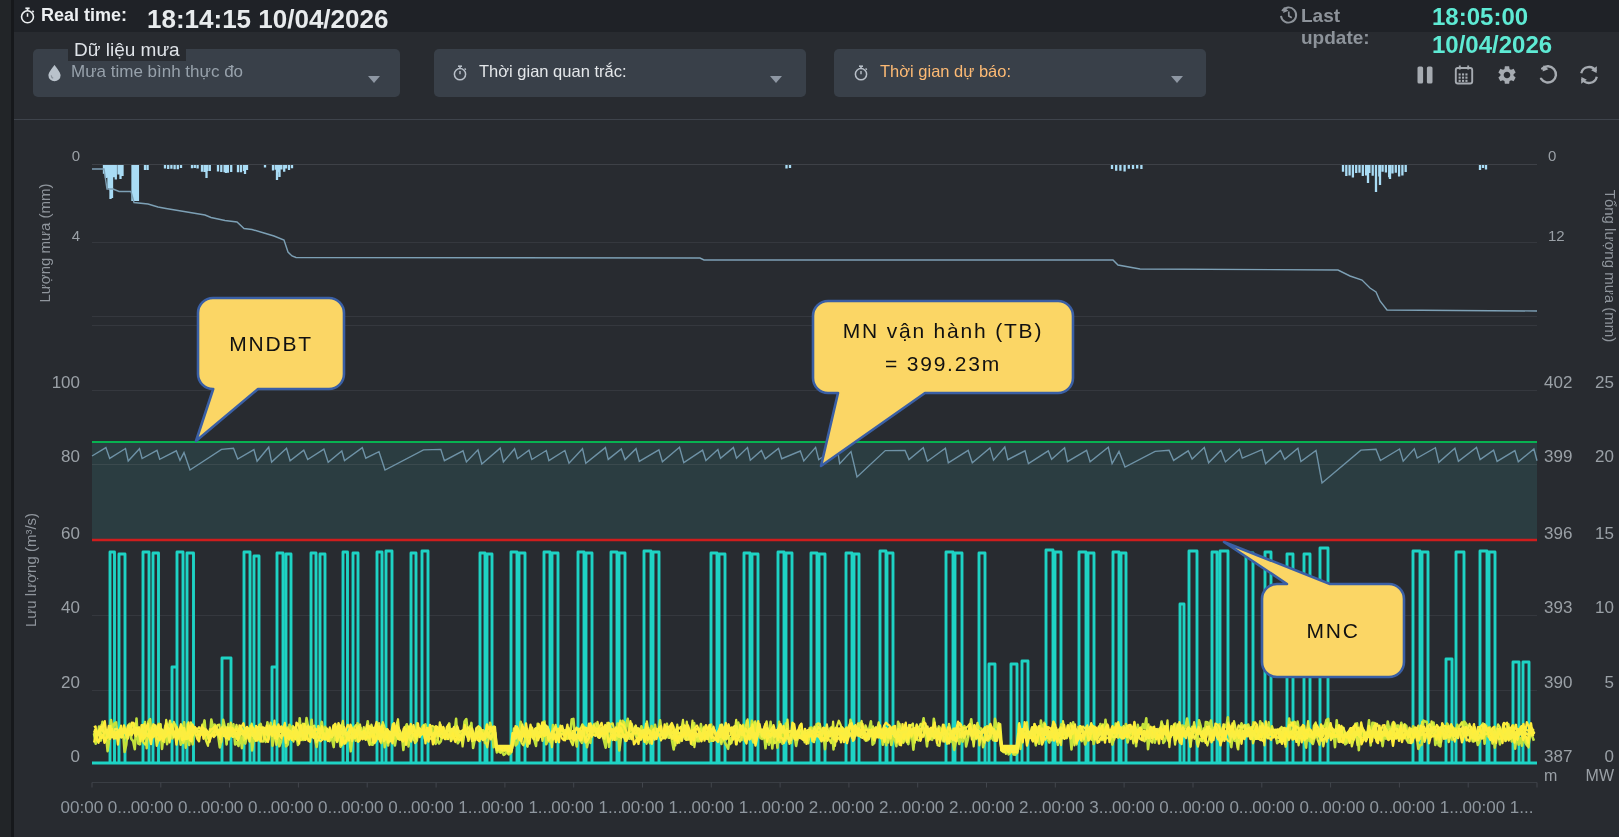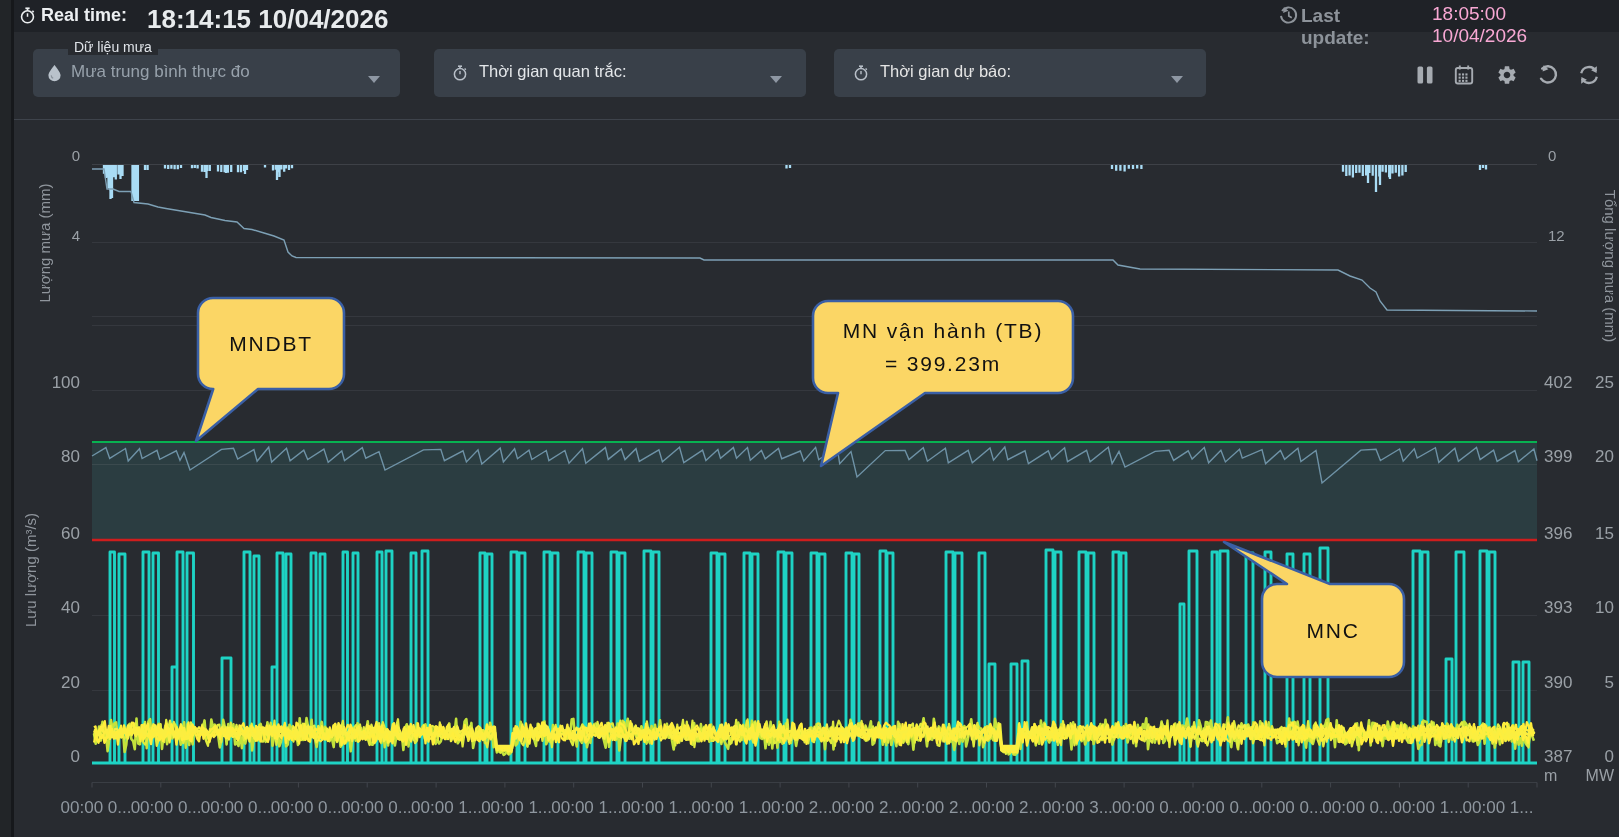--- a/index.html
+++ b/index.html
@@ -19,49 +19,49 @@
         <line x1="12.6" y1="3.6" x2="13.8" y2="4.8" stroke="#eceff1" stroke-width="1.4"></line>
       </svg></div>
   <div class="abs" style="left:41px;top:5px;font-size:18px;font-weight:bold;color:#eceff1;">Real time:</div>
   <div class="abs" style="left:147px;top:4px;font-size:26px;font-weight:bold;color:#e8ebed;">18:14:15 10/04/2026</div>
   <div class="abs" style="left:1279px;top:6px;"><svg width="19" height="19" viewBox="0 0 19 19">
         <path d="M3.1 5.0 A 7.6 7.6 0 1 1 2.0 9.8" fill="none" stroke="#8d939a" stroke-width="1.9"></path>
         <polygon points="4.9,1.1 4.1,7.0 9.4,4.8" fill="#8d939a"></polygon>
         <path d="M9.8 5.6 V 10 L 12.8 11.8" fill="none" stroke="#8d939a" stroke-width="1.7"></path>
       </svg></div>
   <div class="abs" style="left:1301px;top:5px;font-size:19px;font-weight:bold;color:#8d939a;">Last update:</div>
-  <div class="abs" style="left:1432px;top:3px;font-size:19px;font-weight:normal;color:#f9a8d4;">18:05:00 10/04/2026</div>
+  <div class="abs" style="left:1432px;top:3px;font-size:24px;font-weight:bold;color:#5eead4;">18:05:00 10/04/2026</div>
 
   <div class="abs" style="left:33px;top:49px;width:367px;height:48px;background:#394049;border-radius:5px;"></div>
   <div class="abs" style="left:434px;top:49px;width:372px;height:48px;background:#394049;border-radius:5px;"></div>
   <div class="abs" style="left:834px;top:49px;width:372px;height:48px;background:#394049;border-radius:5px;"></div>
-  <div class="abs" style="left:68px;top:39px;font-size:14px;color:#dfe3e8;background:#282b30;padding:0 6px;">Dữ liệu mưa</div>
+  <div class="abs" style="left:68px;top:39px;font-size:19px;color:#dfe3e8;background:#282b30;padding:0 6px;">Dữ liệu mưa</div>
   <div class="abs" style="left:47px;top:64px;"><svg width="15" height="18" viewBox="0 0 15 18">
         <path d="M7.5 1 C 7.5 1, 13.6 8.2, 13.6 11.2 A 6.1 6.1 0 0 1 1.4 11.2 C 1.4 8.2, 7.5 1, 7.5 1 Z" fill="#b9c2cb"></path>
         <path d="M4.2 11.4 A 3.4 3.4 0 0 0 6.2 14.3" fill="none" stroke="#8a929b" stroke-width="1.2"></path>
       </svg></div>
-  <div class="abs" style="left:71px;top:62px;font-size:17px;color:#97a1ab;">Mưa trung bình thực đo</div>
+  <div class="abs" style="left:71px;top:62px;font-size:17px;color:#97a1ab;">Mưa time bình thực đo</div>
   <div class="abs" style="left:368px;top:69px;"><span style="display:inline-block;width:0;height:0;border-left:6.5px solid transparent;border-right:6.5px solid transparent;border-top:7.5px solid #8e97a3;"></span></div>
   <div class="abs" style="left:452px;top:65px;"><svg width="16" height="16" viewBox="0 0 16 16">
         <circle cx="8" cy="9.2" r="5.6" fill="none" stroke="#b8bfc8" stroke-width="1.5"></circle>
         <line x1="8" y1="9.2" x2="8" y2="5.9" stroke="#b8bfc8" stroke-width="1.4"></line>
         <line x1="6" y1="1.2" x2="10" y2="1.2" stroke="#b8bfc8" stroke-width="1.6"></line>
         <line x1="8" y1="1.2" x2="8" y2="3.6" stroke="#b8bfc8" stroke-width="1.6"></line>
         <line x1="12.6" y1="3.6" x2="13.8" y2="4.8" stroke="#b8bfc8" stroke-width="1.4"></line>
       </svg></div>
   <div class="abs" style="left:479px;top:62px;font-size:16.5px;color:#e4e7ea;">Thời gian quan trắc:</div>
   <div class="abs" style="left:770px;top:69px;"><span style="display:inline-block;width:0;height:0;border-left:6.5px solid transparent;border-right:6.5px solid transparent;border-top:7.5px solid #8e97a3;"></span></div>
   <div class="abs" style="left:853px;top:65px;"><svg width="16" height="16" viewBox="0 0 16 16">
         <circle cx="8" cy="9.2" r="5.6" fill="none" stroke="#b8bfc8" stroke-width="1.5"></circle>
         <line x1="8" y1="9.2" x2="8" y2="5.9" stroke="#b8bfc8" stroke-width="1.4"></line>
         <line x1="6" y1="1.2" x2="10" y2="1.2" stroke="#b8bfc8" stroke-width="1.6"></line>
         <line x1="8" y1="1.2" x2="8" y2="3.6" stroke="#b8bfc8" stroke-width="1.6"></line>
         <line x1="12.6" y1="3.6" x2="13.8" y2="4.8" stroke="#b8bfc8" stroke-width="1.4"></line>
       </svg></div>
-  <div class="abs" style="left:880px;top:62px;font-size:16.5px;color:#e5e5e5;">Thời gian dự báo:</div>
+  <div class="abs" style="left:880px;top:62px;font-size:16.5px;color:#fdba74;">Thời gian dự báo:</div>
   <div class="abs" style="left:1171px;top:69px;"><span style="display:inline-block;width:0;height:0;border-left:6.5px solid transparent;border-right:6.5px solid transparent;border-top:7.5px solid #8e97a3;"></span></div>
   <div class="abs" style="left:1414px;top:64px;"><svg width="22" height="22" viewBox="0 0 22 22">
         <rect x="3.5" y="2.5" width="5.6" height="17" rx="1.6" fill="#a6abb1"></rect>
         <rect x="12.9" y="2.5" width="5.6" height="17" rx="1.6" fill="#a6abb1"></rect>
       </svg></div>
   <div class="abs" style="left:1453px;top:64px;"><svg width="22" height="22" viewBox="0 0 22 22">
         <rect x="2.8" y="4" width="16.4" height="15.5" rx="2" fill="none" stroke="#a6abb1" stroke-width="1.9"></rect>
         <line x1="6.8" y1="1.5" x2="6.8" y2="5.5" stroke="#a6abb1" stroke-width="1.9"></line>
         <line x1="15.2" y1="1.5" x2="15.2" y2="5.5" stroke="#a6abb1" stroke-width="1.9"></line>
         <rect x="5.6" y="9.4" width="2.1" height="2.1" fill="#a6abb1"></rect>

